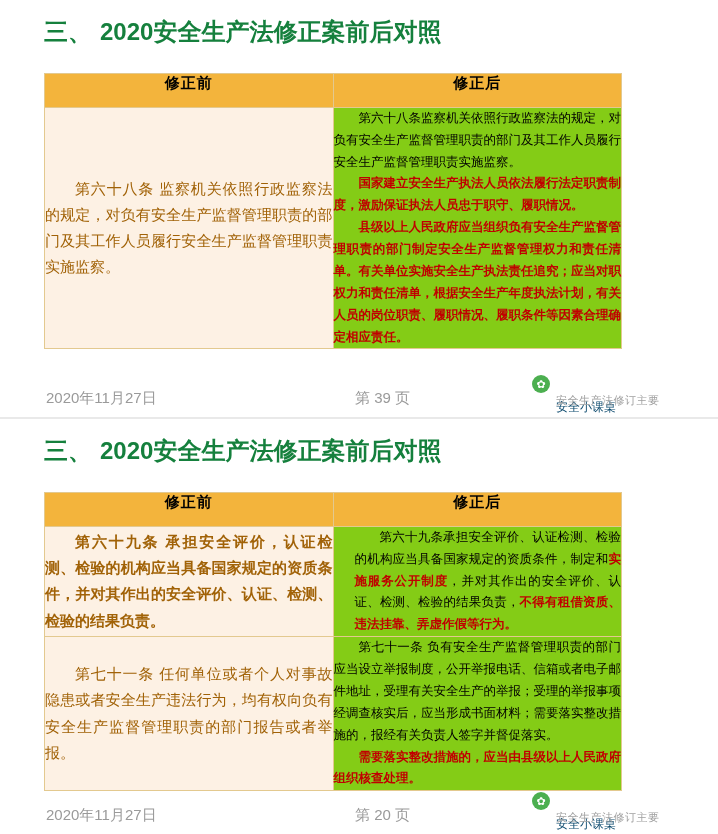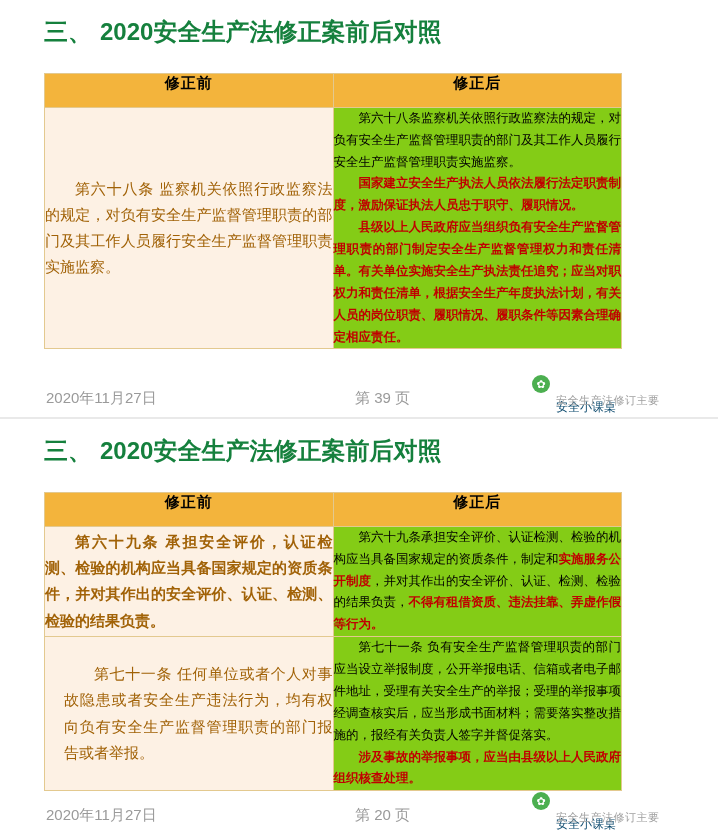--- a/index.html
+++ b/index.html
@@ -187,31 +187,31 @@
   <table class="table">
     <tbody>
         <tr>
       <th class="hdr" style="width:50%">修正前</th>
       <th class="hdr" style="width:50%">修正后</th>
     </tr>
     <tr>
       <td class="cell-left" style="height:88px; vertical-align:middle;font-weight:bold;">
         <span class="indent">第六十九条  承担安全评价，认证检测、检验的机构应当具备国家规定的资质条件，并对其作出的安全评价、认证、检测、检验的结果负责。</span>
       </td>
-      <td class="cell-right" style="height:88px;">
+      <td class="cell-right" style="height:88px;padding-left:21px;">
         <span class="indent"><span>第六十九条承担安全评价、认证检测、检验的机构应当具备国家规定的资质条件，制定和</span><span class="red">实施服务公开制度</span><span>，并对其作出的安全评价、认证、检测、检验的结果负责，</span><span class="red">不得有租借资质、违法挂靠、弄虚作假等行为。</span></span>
       </td>
     </tr>
     <tr>
-      <td class="cell-left" style="height:120px; vertical-align:middle;padding-left:19px;">
+      <td class="cell-left" style="height:120px; vertical-align:middle;">
         <span class="indent">第七十一条  任何单位或者个人对事故隐患或者安全生产违法行为，均有权向负有安全生产监督管理职责的部门报告或者举报。</span>
       </td>
       <td class="cell-right" style="height:120px;">
         <span class="indent">第七十一条  负有安全生产监督管理职责的部门应当设立举报制度，公开举报电话、信箱或者电子邮件地址，受理有关安全生产的举报；受理的举报事项经调查核实后，应当形成书面材料；需要落实整改措施的，报经有关负责人签字并督促落实。</span>
-        <span class="indent red">涉及事故的举报事项，应当由县级以上人民政府组织核查处理。</span>
+        <span class="indent red">需要落实整改措施的，应当由县级以上人民政府组织核查处理。</span>
       </td>
     </tr>
   </tbody>
     </table>
 
   <div class="footer">
     <span class="date">2020年11月27日</span>
     <span class="pageno">第 20 页</span>
   </div>
 

